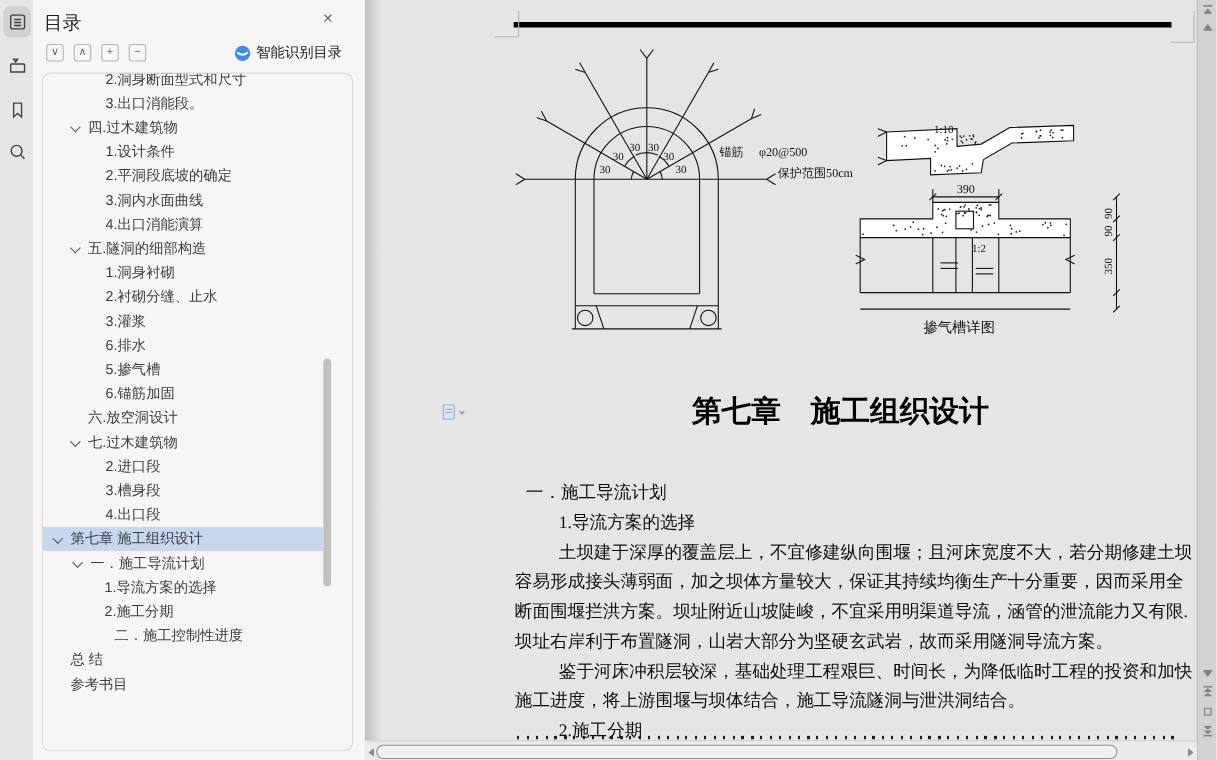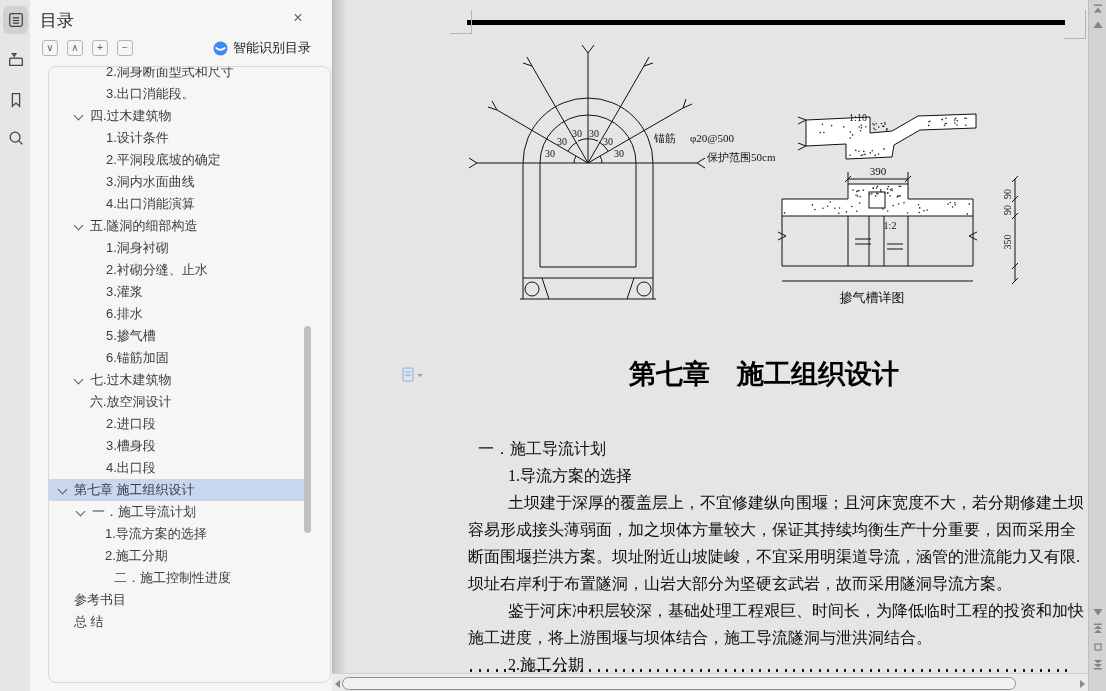--- a/index.html
+++ b/index.html
@@ -10,21 +10,21 @@
   .rail-item{position:absolute;left:3px;width:25px;height:28px;display:flex;align-items:center;justify-content:center;border-radius:6px;}
   .rail-item.active{background:#d3d1cf;}
   
   .sidebar{position:absolute;left:30px;top:0;width:302px;height:691px;background:#f7f6f4;border-right:1px solid #d6d4d2;}
   .sb-title{position:absolute;left:10px;top:9px;font-size:17px;color:#1f2226;}
   .sb-close{position:absolute;left:258px;top:8px;width:20px;height:20px;font-size:16px;color:#62666c;display:flex;align-items:center;justify-content:center;cursor:pointer;}
   .sb-tool{position:absolute;top:40px;width:16px;height:16px;border:1px solid #b6b4b2;border-radius:3px;background:#f7f6f4;
            font-size:10px;line-height:14px;text-align:center;color:#5f6368;padding:0;}
   .ai-btn{position:absolute;left:183px;top:39px;display:flex;align-items:center;gap:5px;cursor:pointer;}
   .ai-btn span{font-size:13px;color:#202124;}
-  .toc-box{position:absolute;left:18px;top:66px;width:281px;height:615px;border:1px solid #dbd9d7;border-radius:8px;overflow:hidden;}
+  .toc-box{position:absolute;left:8px;top:66px;width:281px;height:615px;border:1px solid #dbd9d7;border-radius:8px;overflow:hidden;}
   .toc-list{margin-top:-6px;}
   .toc-row{position:relative;height:22px;line-height:22px;width:calc(100% - 26px);white-space:nowrap;cursor:pointer;}
   .toc-row.hl{background:#c8d7ee;}
   .toc-label{display:block;font-size:13px;color:#3a3d42;overflow:hidden;}
   .chev{position:absolute;top:7px;width:6px;height:6px;border-right:1.3px solid #5a5e66;border-bottom:1.3px solid #5a5e66;transform:rotate(45deg);}
   .toc-thumb{position:absolute;left:255px;top:259px;width:7px;height:207px;background:#c2c0be;border-radius:4px;}
   
   .shadow{position:absolute;left:332px;top:0;width:15px;height:673px;background:linear-gradient(90deg,rgba(0,0,0,.16),rgba(0,0,0,0));}
   .thickline{position:absolute;left:467px;top:20px;width:598px;height:5px;background:#000;}
   .crop{position:absolute;background:#b5b5b5;}
@@ -133,25 +133,25 @@
           <div class="toc-row">
             <span class="toc-label" style="padding-left: 57px;">6.排水</span>
           </div>
           <div class="toc-row">
             <span class="toc-label" style="padding-left: 57px;">5.掺气槽</span>
           </div>
           <div class="toc-row">
             <span class="toc-label" style="padding-left: 57px;">6.锚筋加固</span>
           </div>
           <div class="toc-row">
+            <span class="toc-label" style="padding-left: 41px;">六.放空洞设计</span>
+          </div>
+          <div class="toc-row">
             <span class="chev" style="left: 26px;"></span>
             <span class="toc-label" style="padding-left: 41px;">七.过木建筑物</span>
-          </div>
-          <div class="toc-row">
-            <span class="toc-label" style="padding-left: 41px;">六.放空洞设计</span>
           </div>
           <div class="toc-row">
             <span class="toc-label" style="padding-left: 57px;">2.进口段</span>
           </div>
           <div class="toc-row">
             <span class="toc-label" style="padding-left: 57px;">3.槽身段</span>
           </div>
           <div class="toc-row">
             <span class="toc-label" style="padding-left: 57px;">4.出口段</span>
           </div>
@@ -166,24 +166,24 @@
           <div class="toc-row">
             <span class="toc-label" style="padding-left: 56px;">1.导流方案的选择</span>
           </div>
           <div class="toc-row">
             <span class="toc-label" style="padding-left: 56px;">2.施工分期</span>
           </div>
           <div class="toc-row">
             <span class="toc-label" style="padding-left: 65px;">二．施工控制性进度</span>
           </div>
           <div class="toc-row">
+            <span class="toc-label" style="padding-left: 25px;">总  结</span>
+          </div>
+          <div class="toc-row">
             <span class="toc-label" style="padding-left: 25px;">参考书目</span>
-          </div>
-          <div class="toc-row">
-            <span class="toc-label" style="padding-left: 25px;">总  结</span>
           </div>
         </div>
       <div class="toc-thumb"></div>
     </div>
   </div>
 
   <div class="shadow"></div>
 
   <div class="thickline"></div>
   <div class="crop" style="left:471px;top:10px;width:1px;height:23px"></div>

